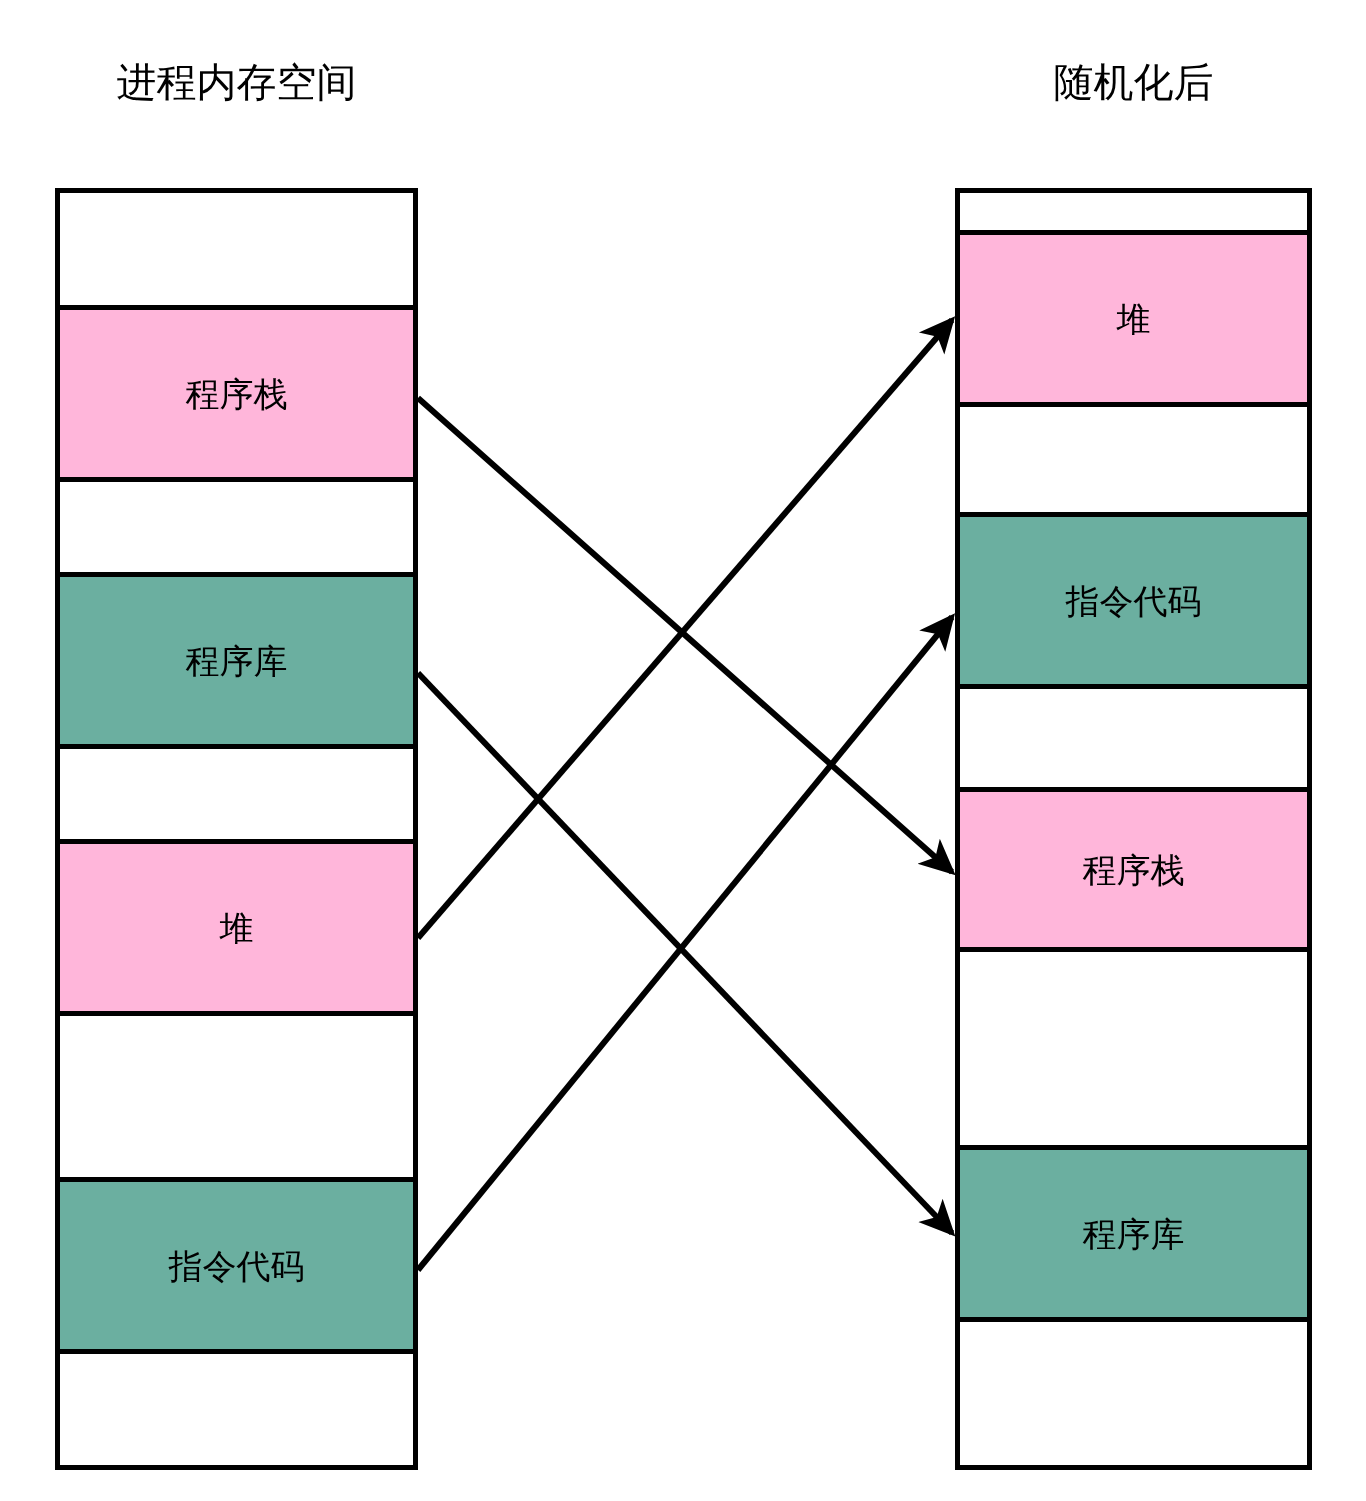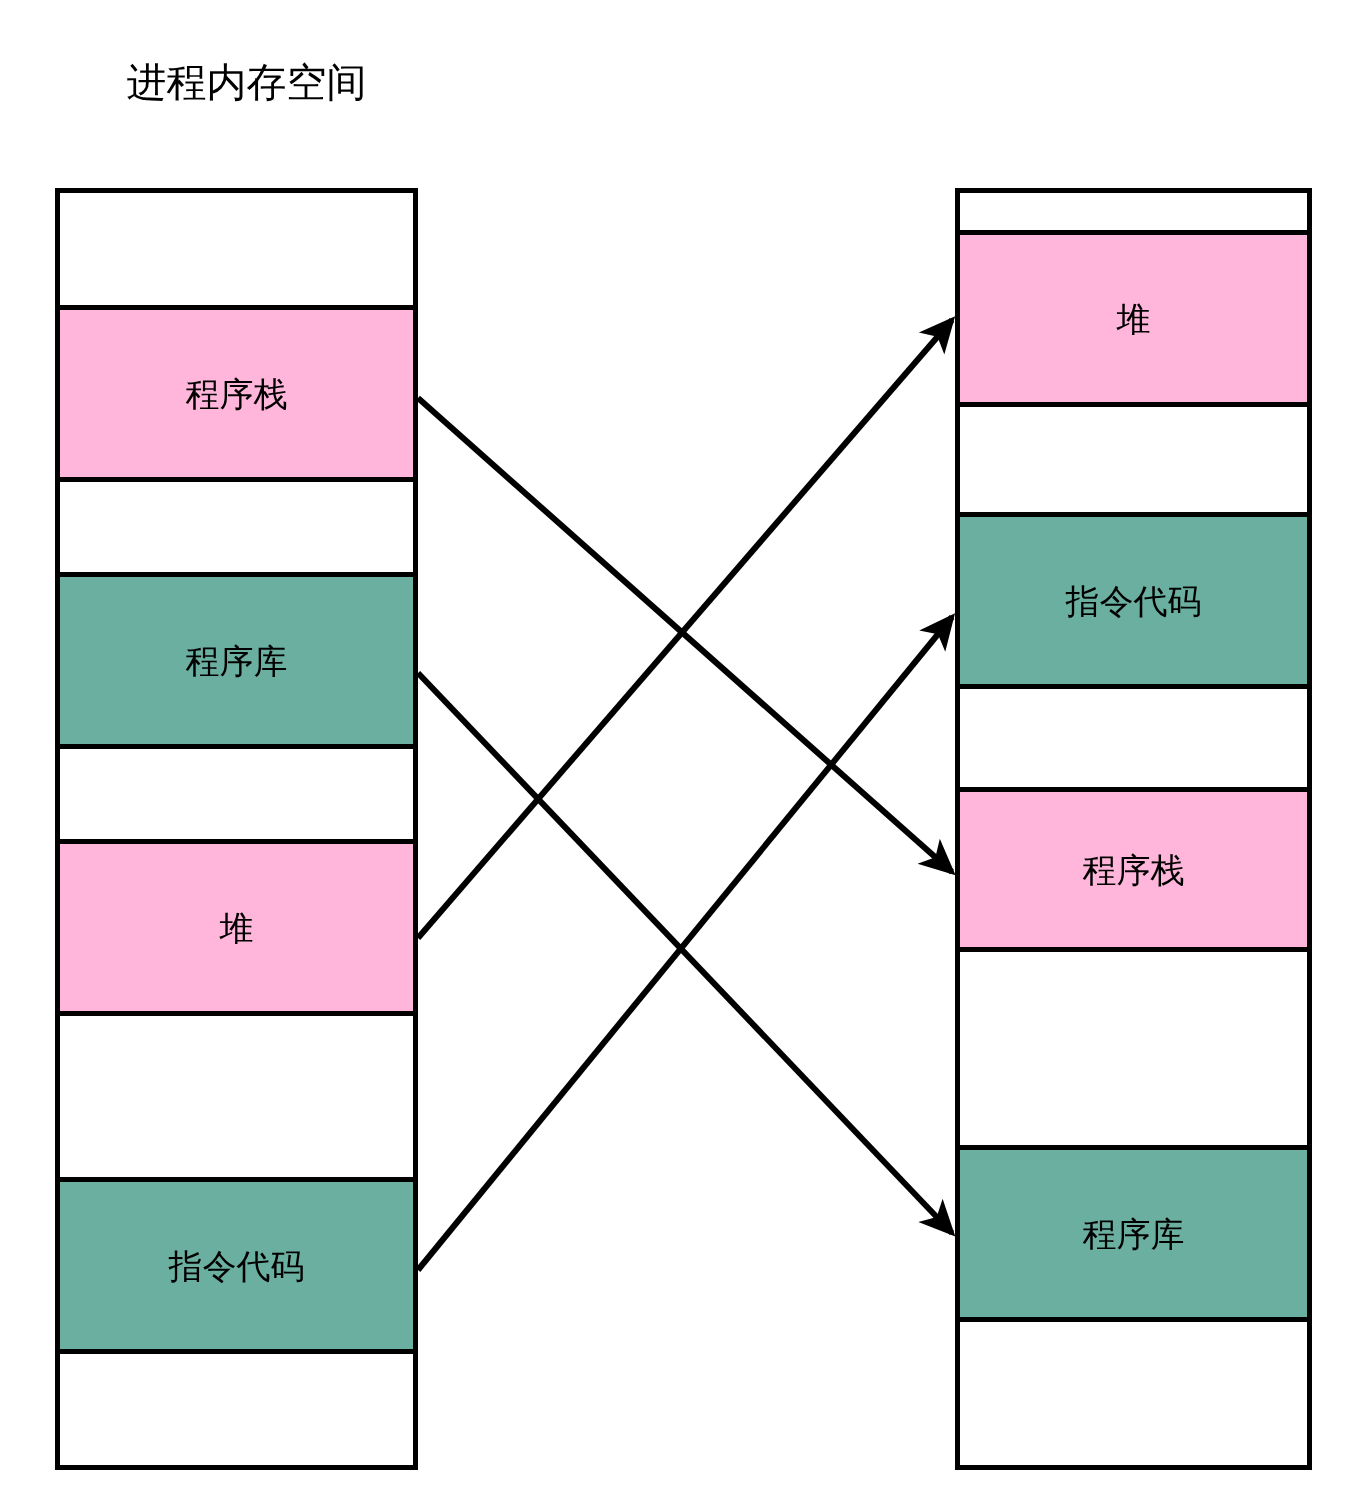--- a/index.html
+++ b/index.html
@@ -19,21 +19,21 @@
     overflow: hidden;
   }
   .title {
     position: absolute;
     font-size: 40px;
     line-height: 1;
     color: #000000;
     white-space: nowrap;
     text-align: center;
   }
-  #title-left  { left: 65px;  top: 62px; width: 363px; }
+  #title-left  { left: 55px;  top: 62px; width: 363px; }
   #title-right { left: 955px; top: 62px; width: 357px; }
 
   .column {
     position: absolute;
     box-sizing: border-box;
     border: 5px solid #000000;
     background: #ffffff;
     display: flex;
     flex-direction: column;
   }
@@ -66,20 +66,21 @@
     pointer-events: none;
   }
 </style>
 </head>
 <body>
 
 <div id="canvas">
 
   <div class="title" id="title-left">进程内存空间</div>
 
+  <div class="title" id="title-right">随机化后</div>
 
   <div class="column" id="column-left">
       <div class="segment" style="height: 112px; background: rgb(255, 255, 255);"></div>
       <div class="segment" style="height: 172px; background: rgb(255, 182, 218);">
         <span class="segment-label">程序栈</span>
       </div>
       <div class="segment" style="height: 95px; background: rgb(255, 255, 255);"></div>
       <div class="segment" style="height: 172px; background: rgb(107, 175, 160);">
         <span class="segment-label">程序库</span>
       </div>

